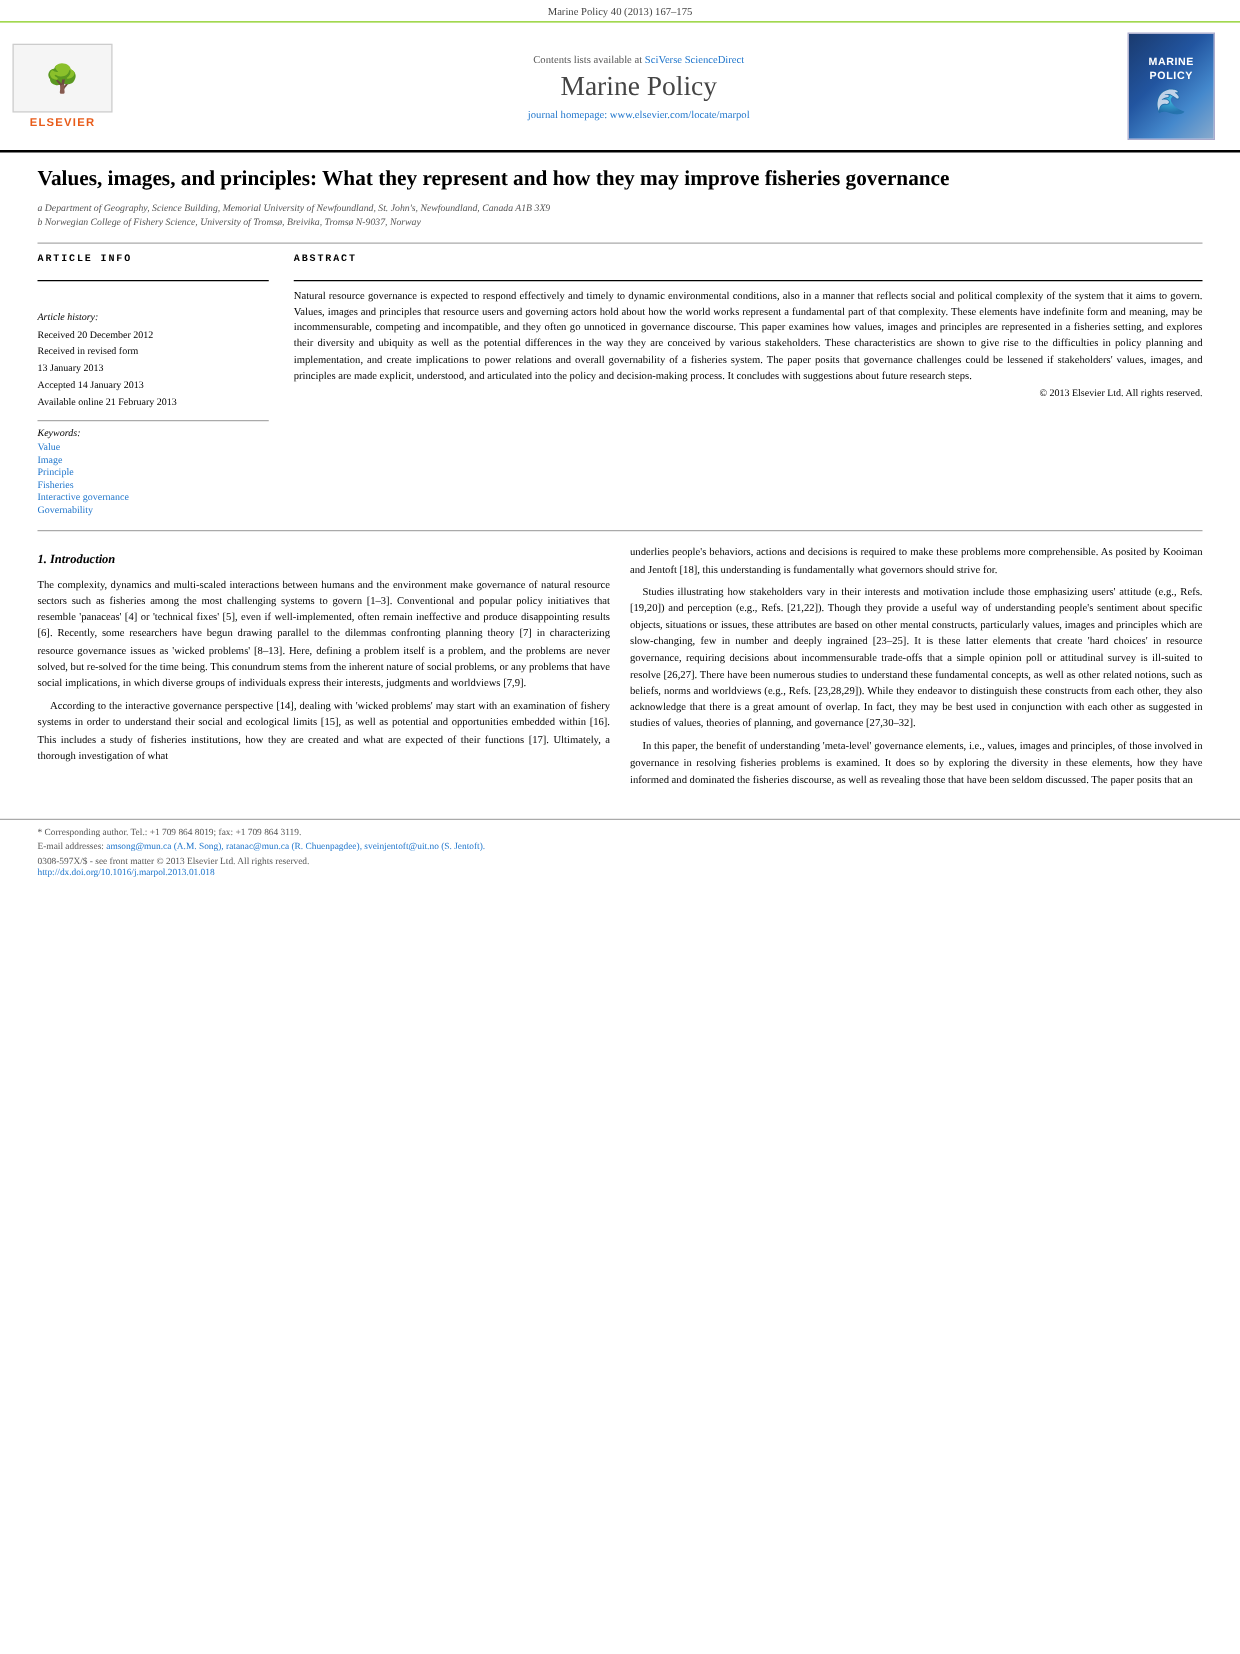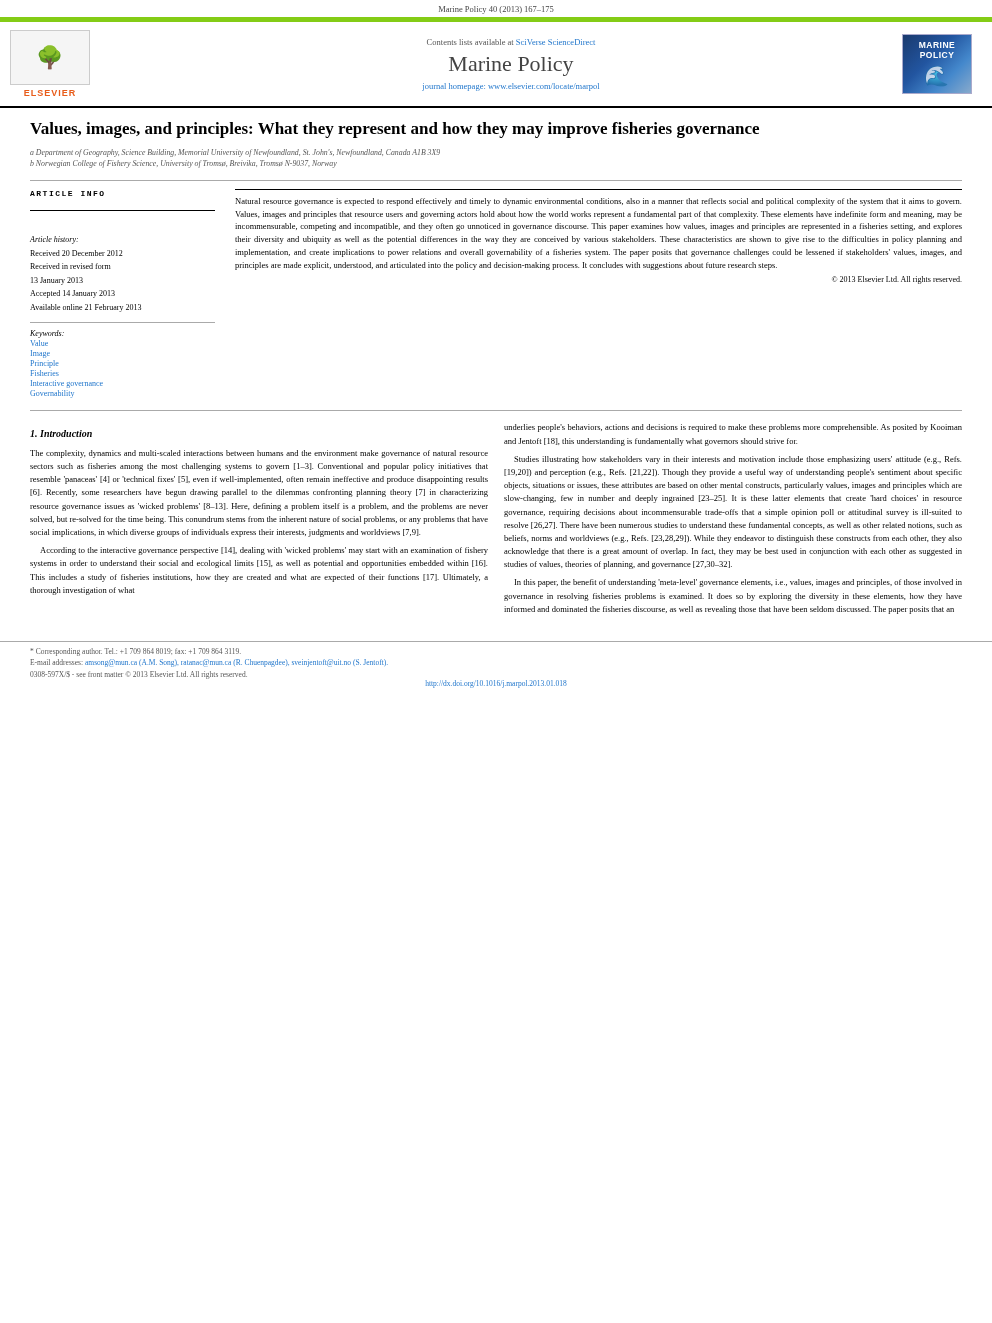--- a/index.html
+++ b/index.html
@@ -16,21 +16,21 @@
       min-height: 1323px;
       background: #fff;
       padding: 0;
     }
     
     .top-bar {
       text-align: center;
       font-size: 8.5px;
       color: #444;
       padding: 4px 0 3px 0;
-      border-bottom: 5px solid #84cc16;
+      border-bottom: 1px solid #84cc16;
       background: #fff;
     }
     
     .journal-header {
       display: flex;
       align-items: stretch;
       border-bottom: 2px solid #000;
       padding: 8px 10px 8px 10px;
       gap: 10px;
     }
@@ -89,21 +89,21 @@
       color: #2277cc;
       text-align: center;
     }
     .journal-header-right {
       display: flex;
       align-items: center;
       min-width: 80px;
     }
     .marine-policy-badge {
       width: 70px;
-      height: 60px;
+      height: 86px;
       background: linear-gradient(135deg, #1a3a6e 0%, #2255a0 40%, #4488cc 70%, #88aacc 100%);
       display: flex;
       flex-direction: column;
       align-items: center;
       justify-content: center;
       color: #fff;
       font-size: 7.5px;
       font-weight: bold;
       font-family: Arial, sans-serif;
       text-transform: uppercase;
@@ -362,20 +362,21 @@
           <span class="keyword-item">Value</span>
           <span class="keyword-item">Image</span>
           <span class="keyword-item">Principle</span>
           <span class="keyword-item">Fisheries</span>
           <span class="keyword-item">Interactive governance</span>
           <span class="keyword-item">Governability</span>
         </div>
       </div>
 
       <div class="col-right">
+        <div class="section-label">ABSTRACT</div>
         <div class="abstract-block">
           <p class="abstract-text">Natural resource governance is expected to respond effectively and timely to dynamic environmental conditions, also in a manner that reflects social and political complexity of the system that it aims to govern. Values, images and principles that resource users and governing actors hold about how the world works represent a fundamental part of that complexity. These elements have indefinite form and meaning, may be incommensurable, competing and incompatible, and they often go unnoticed in governance discourse. This paper examines how values, images and principles are represented in a fisheries setting, and explores their diversity and ubiquity as well as the potential differences in the way they are conceived by various stakeholders. These characteristics are shown to give rise to the difficulties in policy planning and implementation, and create implications to power relations and overall governability of a fisheries system. The paper posits that governance challenges could be lessened if stakeholders' values, images, and principles are made explicit, understood, and articulated into the policy and decision-making process. It concludes with suggestions about future research steps.</p>
           <p class="abstract-copyright">© 2013 Elsevier Ltd. All rights reserved.</p>
         </div>
       </div>
 
     </div>
 
     <hr class="hr-thin">
 
@@ -401,17 +402,17 @@
     <div class="footnote">
       <span>* Corresponding author. Tel.: +1 709 864 8019; fax: +1 709 864 3119.</span>
     </div>
     <div class="footnote">
       <span>E-mail addresses:</span>
       <span style="color:#2277cc;">amsong@mun.ca (A.M. Song),</span>
       <span style="color:#2277cc;">ratanac@mun.ca (R. Chuenpagdee), sveinjentoft@uit.no (S. Jentoft).</span>
     </div>
     <div class="footer-copyright">
       <div>0308-597X/$ - see front matter © 2013 Elsevier Ltd. All rights reserved.</div>
-      <div style="color:#2277cc;text-align:center;">http://dx.doi.org/10.1016/j.marpol.2013.01.018</div>
+      <div style="color:#2277cc;">http://dx.doi.org/10.1016/j.marpol.2013.01.018</div>
     </div>
   </div>
 
 </div>
 
 </body></html>

